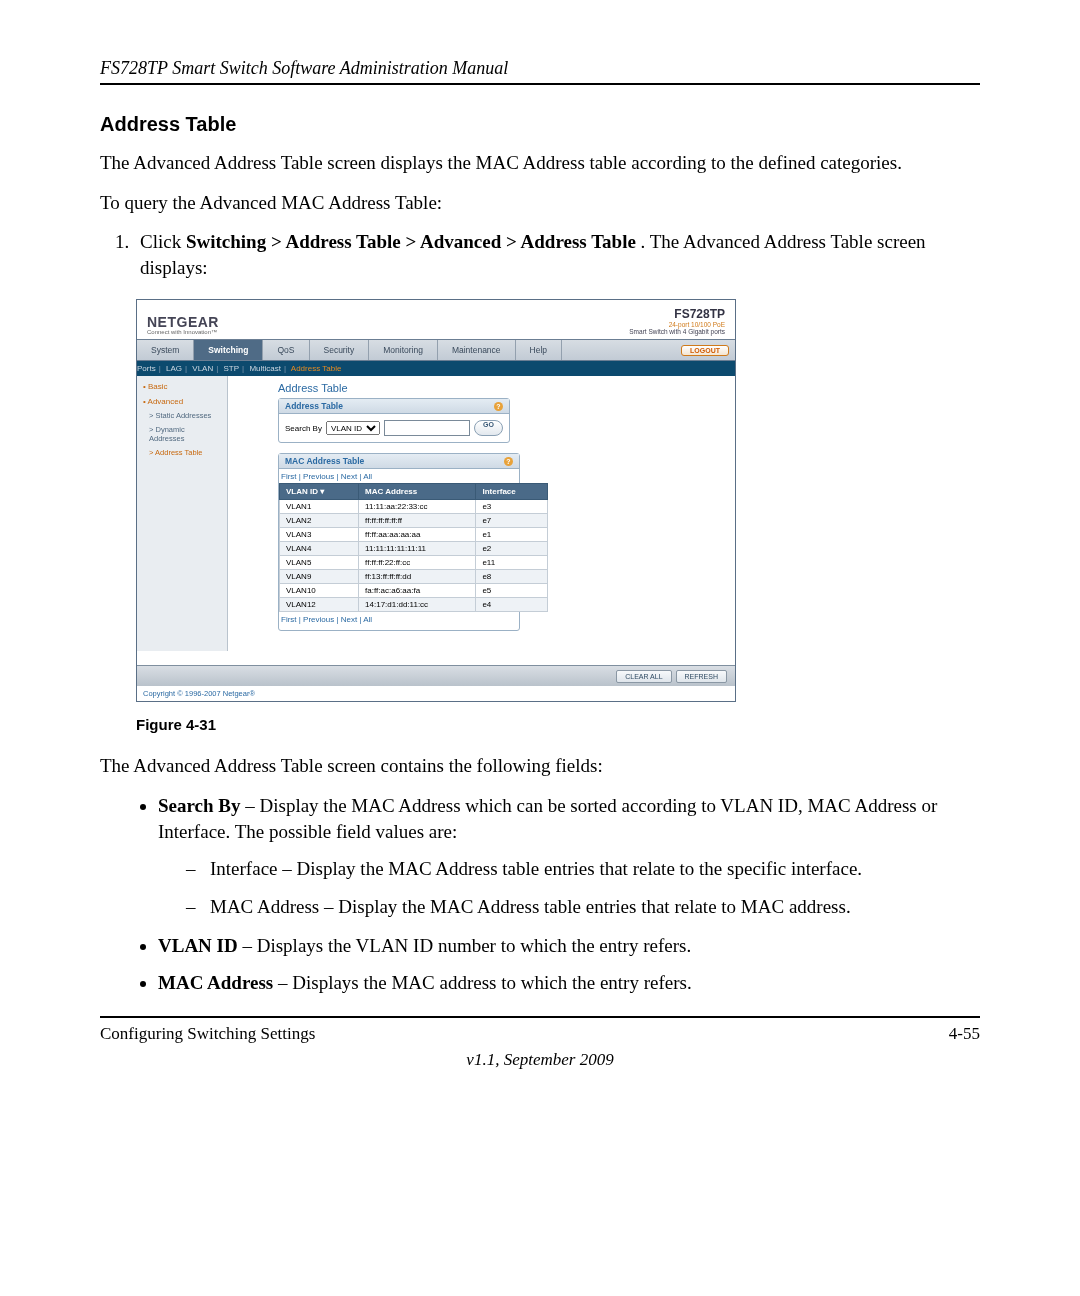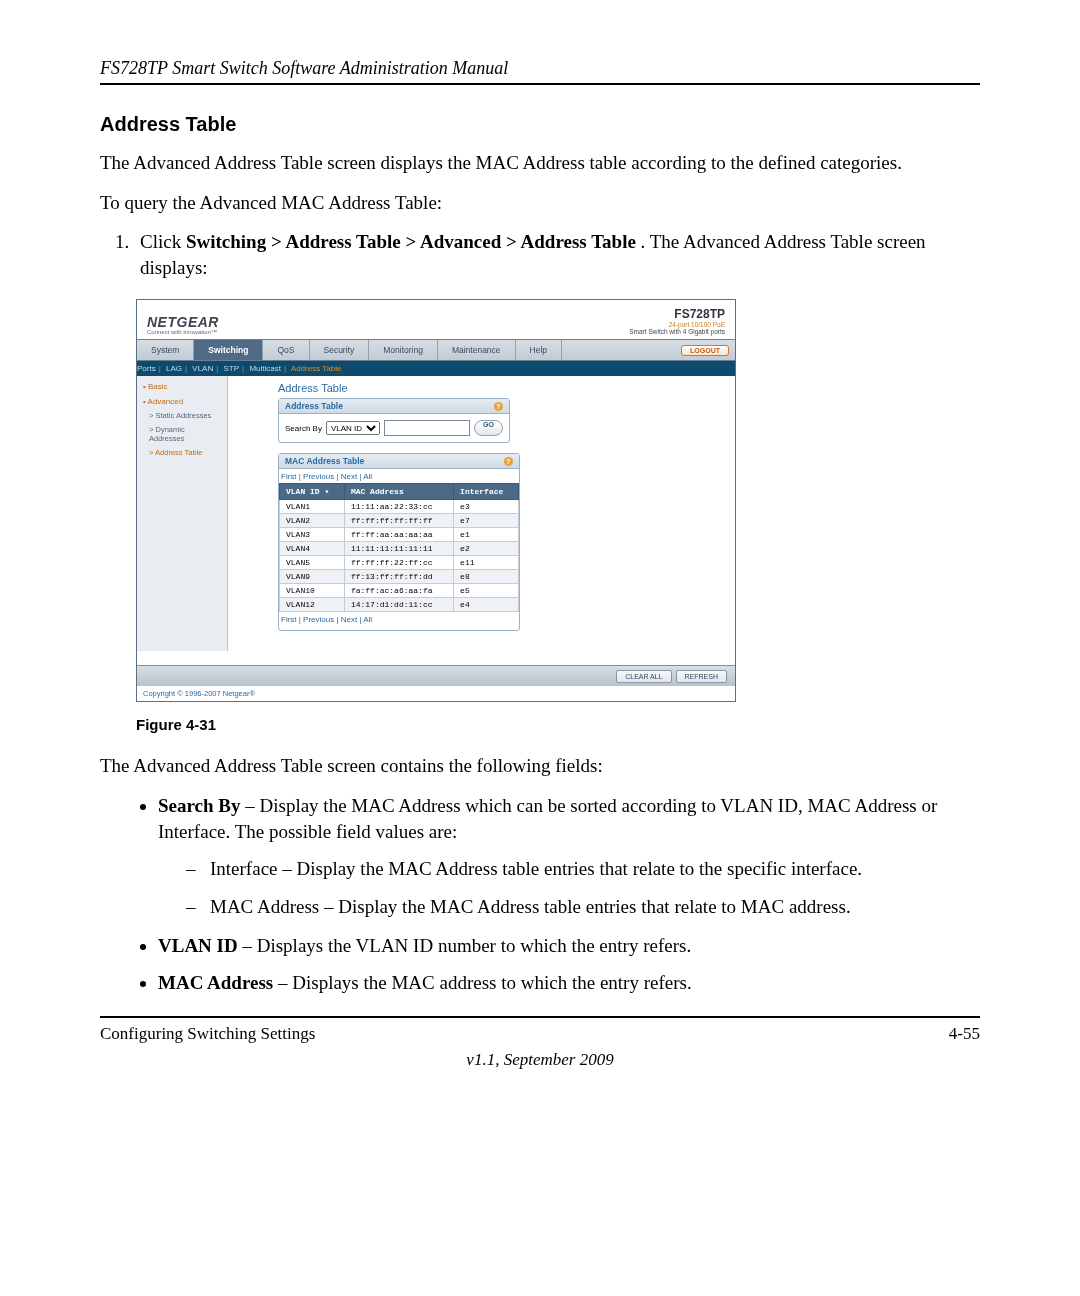--- a/index.html
+++ b/index.html
@@ -60,21 +60,20 @@
     padding: 8px 10px 4px 10px;
   }
   .logo {
     display: flex; flex-direction: column; line-height: 1;
   }
   .logo .brand {
     font-weight: 900;
     font-size: 14px;
     letter-spacing: 0.5px;
     color: #445;
-    font-style: italic;
   }
   .logo .tagline { font-size: 6px; color: #666; }
   .prod {
     text-align: right;
     line-height: 1.1;
   }
   .prod .model { font-weight: 900; font-size: 12px; color: #334; }
   .prod .sub   { font-size: 6.5px; color: #d07a1a; }
   .prod .sub2  { font-size: 6.5px; color: #445; }
 
@@ -205,23 +204,22 @@
     color: #3a5a78;
     font-size: 7px; font-weight: bold;
     cursor: pointer;
   }
   .pagination {
     color: #2b6aa3;
     font-size: 8px;
     padding: 3px 2px 2px 2px;
   }
   .mac-table {
-    width: 240px;
+    width: 269px;
     border-collapse: collapse;
-    font-family: Liberation Mono, monospace;
   }
   .mac-table th {
     background: #4a6a88;
     color: #fff;
     font-size: 8px;
     font-weight: bold;
     text-align: left;
     padding: 3px 6px;
     border: 1px solid #3a5a76;
   }

